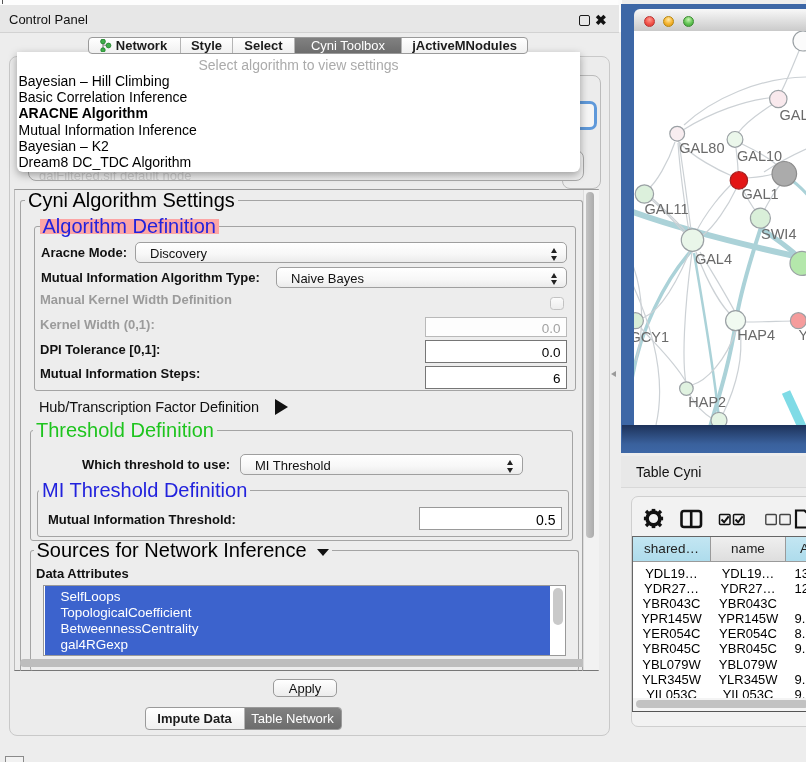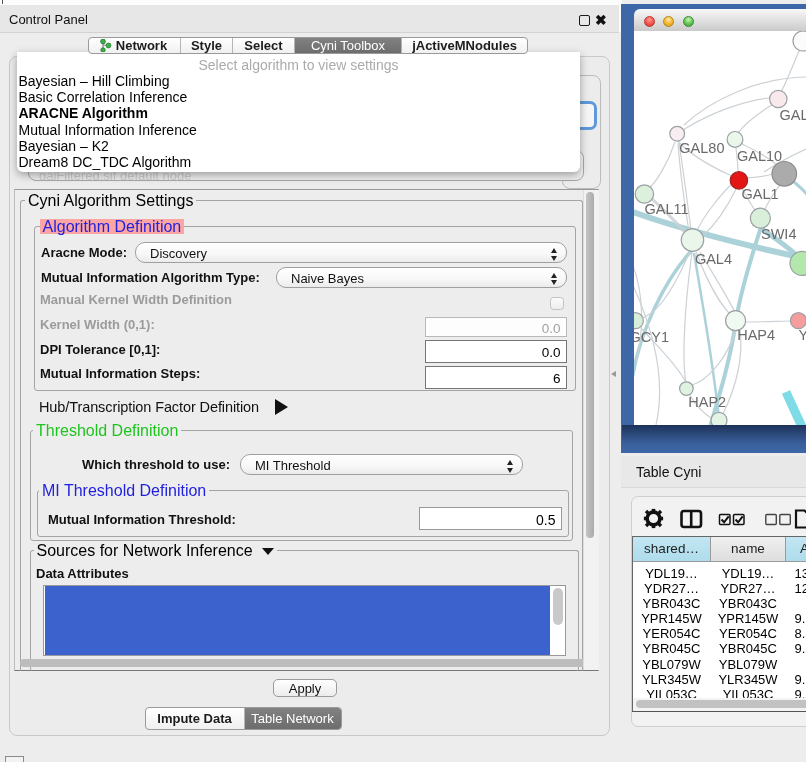--- a/index.html
+++ b/index.html
@@ -2,22 +2,22 @@
 <html><head>
 <meta charset="utf-8">
 <style>
 html,body{margin:0;padding:0;}
 body{width:806px;height:762px;position:relative;overflow:hidden;background:#ededed;font-family:"Liberation Sans",sans-serif;-webkit-font-smoothing:antialiased;}
 .abs{position:absolute;}
 .lbl{position:absolute;font-size:13px;color:#111;white-space:nowrap;}
 .b{font-weight:bold;}
 .gray{color:#9b9b9b;}
 .groupbox{position:absolute;border:1px solid #a4a4a4;border-radius:3px;}
-.gtitle{position:absolute;top:-8px;font-size:16px;background:#ececec;padding:0 3px;white-space:nowrap;line-height:15px;}
-.combo{position:absolute;border:1px solid #9f9f9f;border-radius:10px;background:linear-gradient(#ffffff,#f7f7f7 60%,#ebebeb);box-sizing:border-box;}
+.gtitle{position:absolute;top:-8px;font-size:20px;background:#ececec;padding:0 3px;white-space:nowrap;line-height:15px;}
+.combo{position:absolute;border:1px solid #9f9f9f;border-radius:5px;background:linear-gradient(#ffffff,#f7f7f7 60%,#ebebeb);box-sizing:border-box;}
 .combo .ct{position:absolute;left:14px;top:3px;font-size:13px;color:#111;white-space:nowrap;}
 .spin{position:absolute;width:8px;}
 .spin .up{position:absolute;left:0;top:2px;width:0;height:0;border-left:3.5px solid transparent;border-right:3.5px solid transparent;border-bottom:5px solid #222;}
 .spin .dn{position:absolute;left:0;top:9.5px;width:0;height:0;border-left:3.5px solid transparent;border-right:3.5px solid transparent;border-top:5px solid #222;}
 .tfield{position:absolute;box-sizing:border-box;font-size:14px;text-align:right;padding:2px 5px 0 0;}
 .tabseg{position:absolute;display:flex;border:1px solid #9a9a9a;border-radius:4px;overflow:hidden;background:linear-gradient(#ffffff,#f0f0f0);}
 .tabseg span{font-size:13px;font-weight:bold;color:#1c1c1c;display:flex;align-items:center;justify-content:center;border-left:1px solid #b5b5b5;box-sizing:border-box;}
 .tabseg span:first-child{border-left:none;}
 .tabseg span.sel{background:linear-gradient(#818181,#6d6d6d);color:#fff;font-weight:normal;}
 </style>
@@ -270,20 +270,21 @@
 <div class="groupbox" style="left:36.5px;top:490px;width:530px;height:45px;"></div>
 <div class="gtitle" style="left:39px;top:483px;background:#ededed;color:#2222dd;">MI Threshold Definition</div>
 <div class="lbl b" style="left:48px;top:512px;">Mutual Information Threshold:</div>
 <div class="tfield" style="left:418.5px;top:507px;width:143px;height:23px;background:#fff;border:1px solid #999;color:#000;padding-top:4px;">0.5</div>
 
 <div class="groupbox" style="left:30px;top:550px;width:547px;height:120px;border-bottom:none;"></div>
 <div class="gtitle" style="left:33.5px;top:543px;background:#ededed;">Sources for Network Inference <span style="display:inline-block;width:0;height:0;border-left:6.5px solid transparent;border-right:6.5px solid transparent;border-top:7px solid #111;margin-left:5px;margin-bottom:1px;"></span></div>
 <div class="lbl b" style="left:36px;top:566px;">Data Attributes</div>
 <div class="abs" style="left:43px;top:584.5px;width:523px;height:71px;background:#fff;border:1px solid #999;box-sizing:border-box;overflow:hidden;">
   <div class="abs" style="left:1px;top:0px;width:505px;height:70px;background:#3c63cd;"></div>
+  <div class="abs" style="left:16.5px;top:3px;font-size:13.5px;color:#fff;line-height:16.3px;">SelfLoops<br>TopologicalCoefficient<br>BetweennessCentrality<br>gal4RGexp</div>
   <div class="abs" style="left:509px;top:2px;width:10px;height:37px;background:#c9c9c9;border-radius:5px;"></div>
 </div>
 
 <div class="abs" style="left:20px;top:658.5px;width:573px;height:8.5px;background:#bdbdbd;border-radius:4.5px;"></div>
 
 <div class="abs" style="left:583px;top:190px;width:15px;height:480px;background:#f2f2f2;border-left:1px solid #ddd;"></div>
 <div class="abs" style="left:585.5px;top:192px;width:8px;height:346px;background:linear-gradient(90deg,#c4c4c4,#ababab);border-radius:4.5px;"></div>
 
 <div class="abs" style="left:562px;top:75px;width:37px;height:112px;border:1px solid #bbb;border-radius:8px;background:#ececec;"></div>
 <div class="abs" style="left:565px;top:101px;width:26px;height:23px;border:3px solid #5f99da;border-radius:7px;background:#f5f5f5;"></div>

